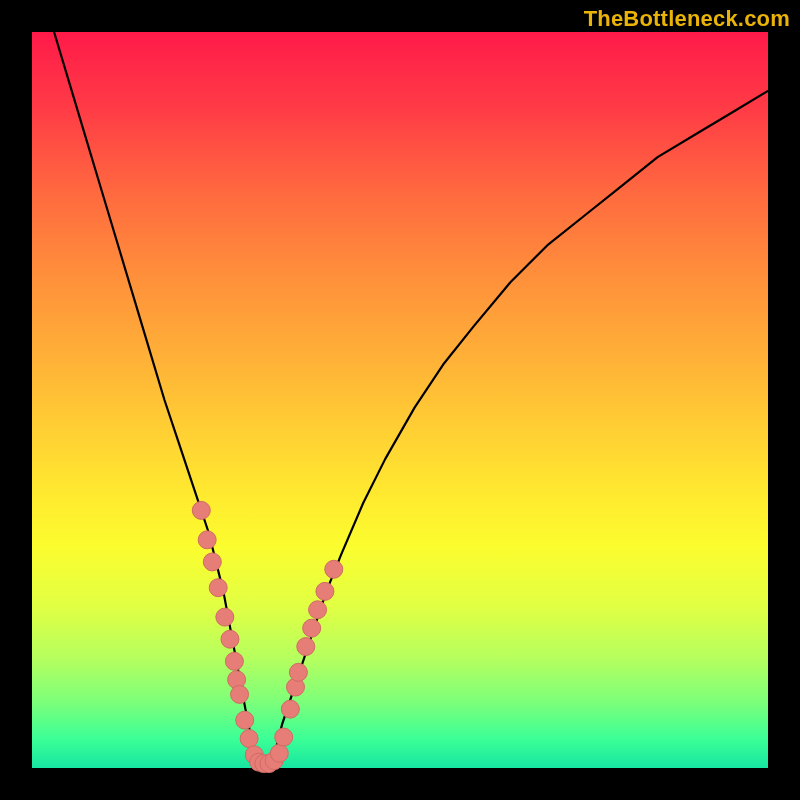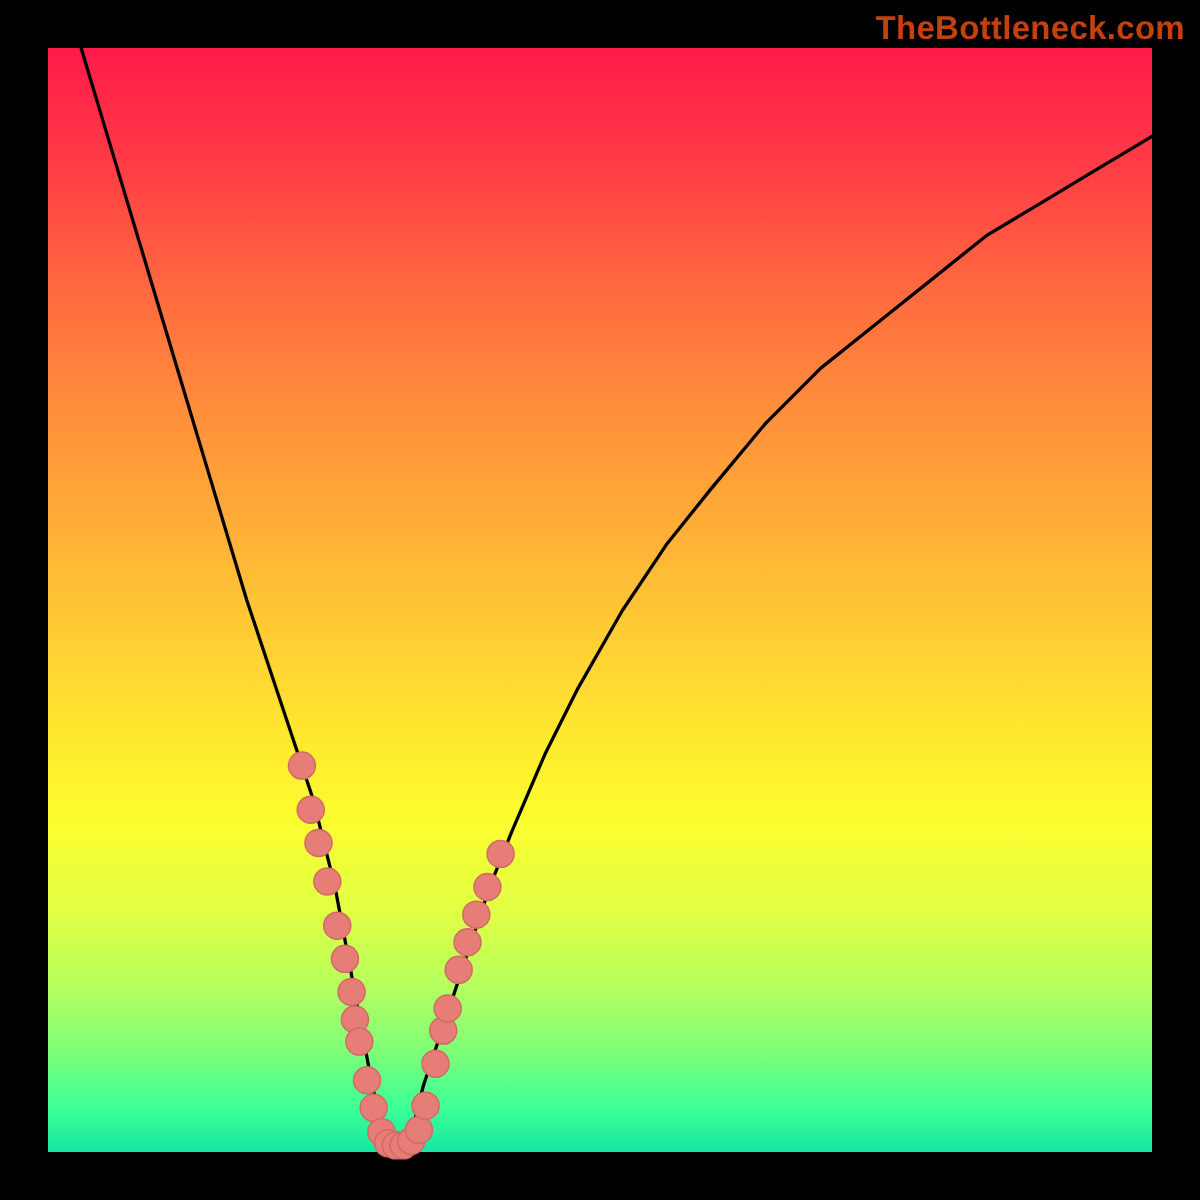--- a/index.html
+++ b/index.html
@@ -26,21 +26,21 @@
     width: 736px;
     height: 736px;
     
   }
   .watermark {
     position: absolute;
     top: 6px;
     right: 10px;
     font-size: 22px;
     font-weight: 600;
-    color: #c2410c;
+    color: #eab308;
     letter-spacing: 0.2px;
     user-select: none;
   }
   svg.curve {
     position: absolute;
     left: 0;
     top: 0;
     width: 736px;
     height: 736px;
     overflow: visible;

